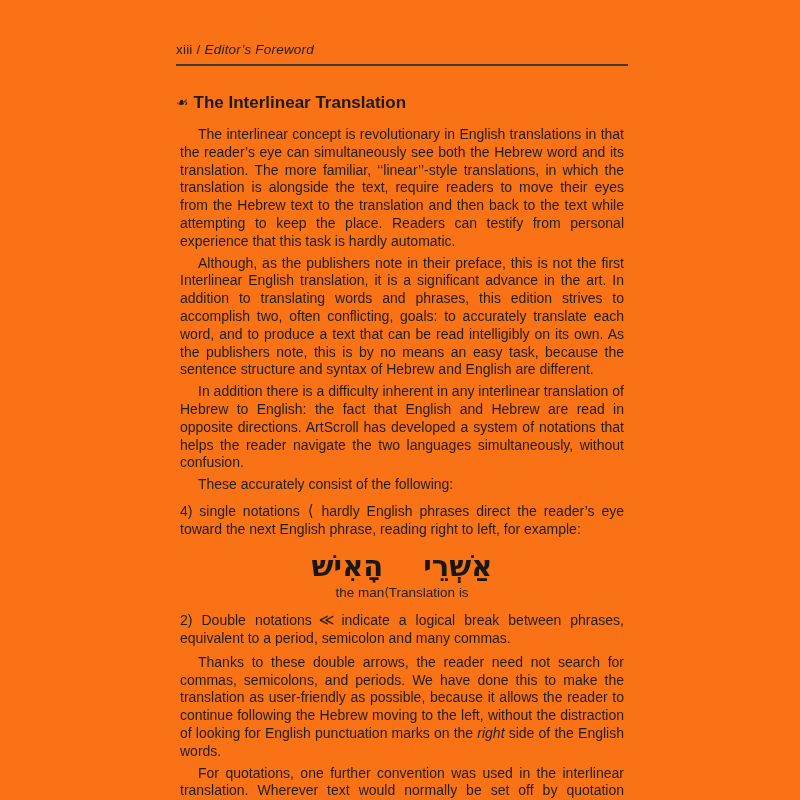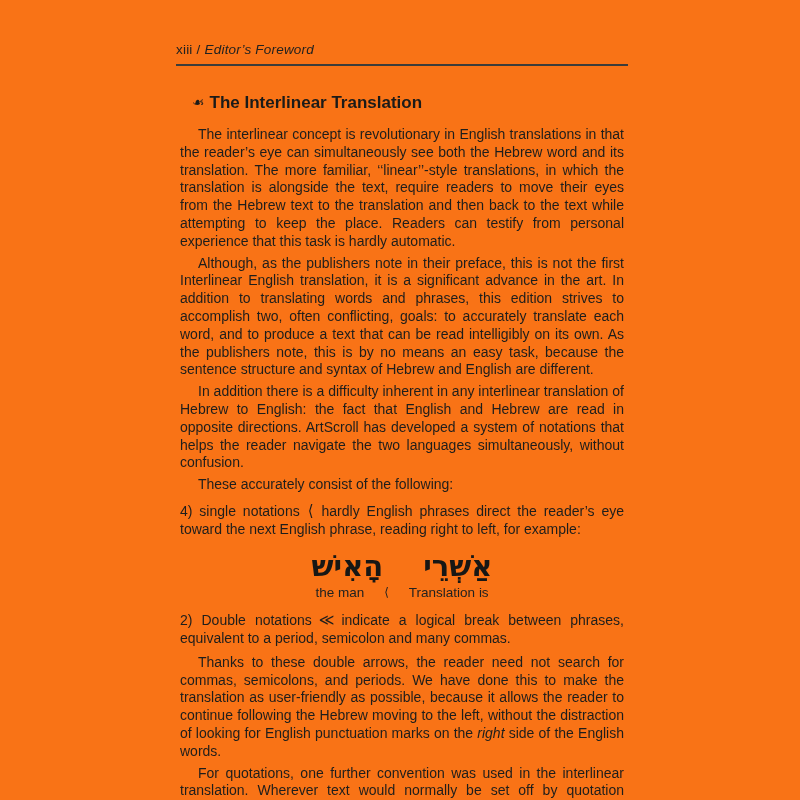--- a/index.html
+++ b/index.html
@@ -31,21 +31,21 @@
   .page-header .folio { font-style: normal; }
   .page-header .sep { padding: 0 4px; }
   .page-header .running-title { font-style: italic; }
   .header-rule {
     height: 2px;
     background: #3c3c3a;
     margin-top: 7px;
   }
   
   .section-heading {
-    margin: 27px 0 13px 16px;
+    margin: 27px 0 13px 0;
     font-size: 17px;
     font-weight: bold;
     color: #1b1b19;
   }
   .section-heading .ornament {
     font-weight: normal;
     font-size: 14px;
     margin-right: 5px;
     position: relative;
     top: -1px;
@@ -81,21 +81,21 @@
     font-size: 29px;
     font-weight: bold;
     word-spacing: 30px;
     color: #171715;
     line-height: 1.2;
   }
   .example .gloss-line {
     display: flex;
     justify-content: center;
     align-items: baseline;
-    gap: 20px;
+    gap: 0;
     font-size: 13.5px;
     margin-top: 1px;
     color: #222220;
   }
   .example .gloss-glyph {
     font-size: 12px;
     position: relative;
     top: -1px;
   }
 </style>

